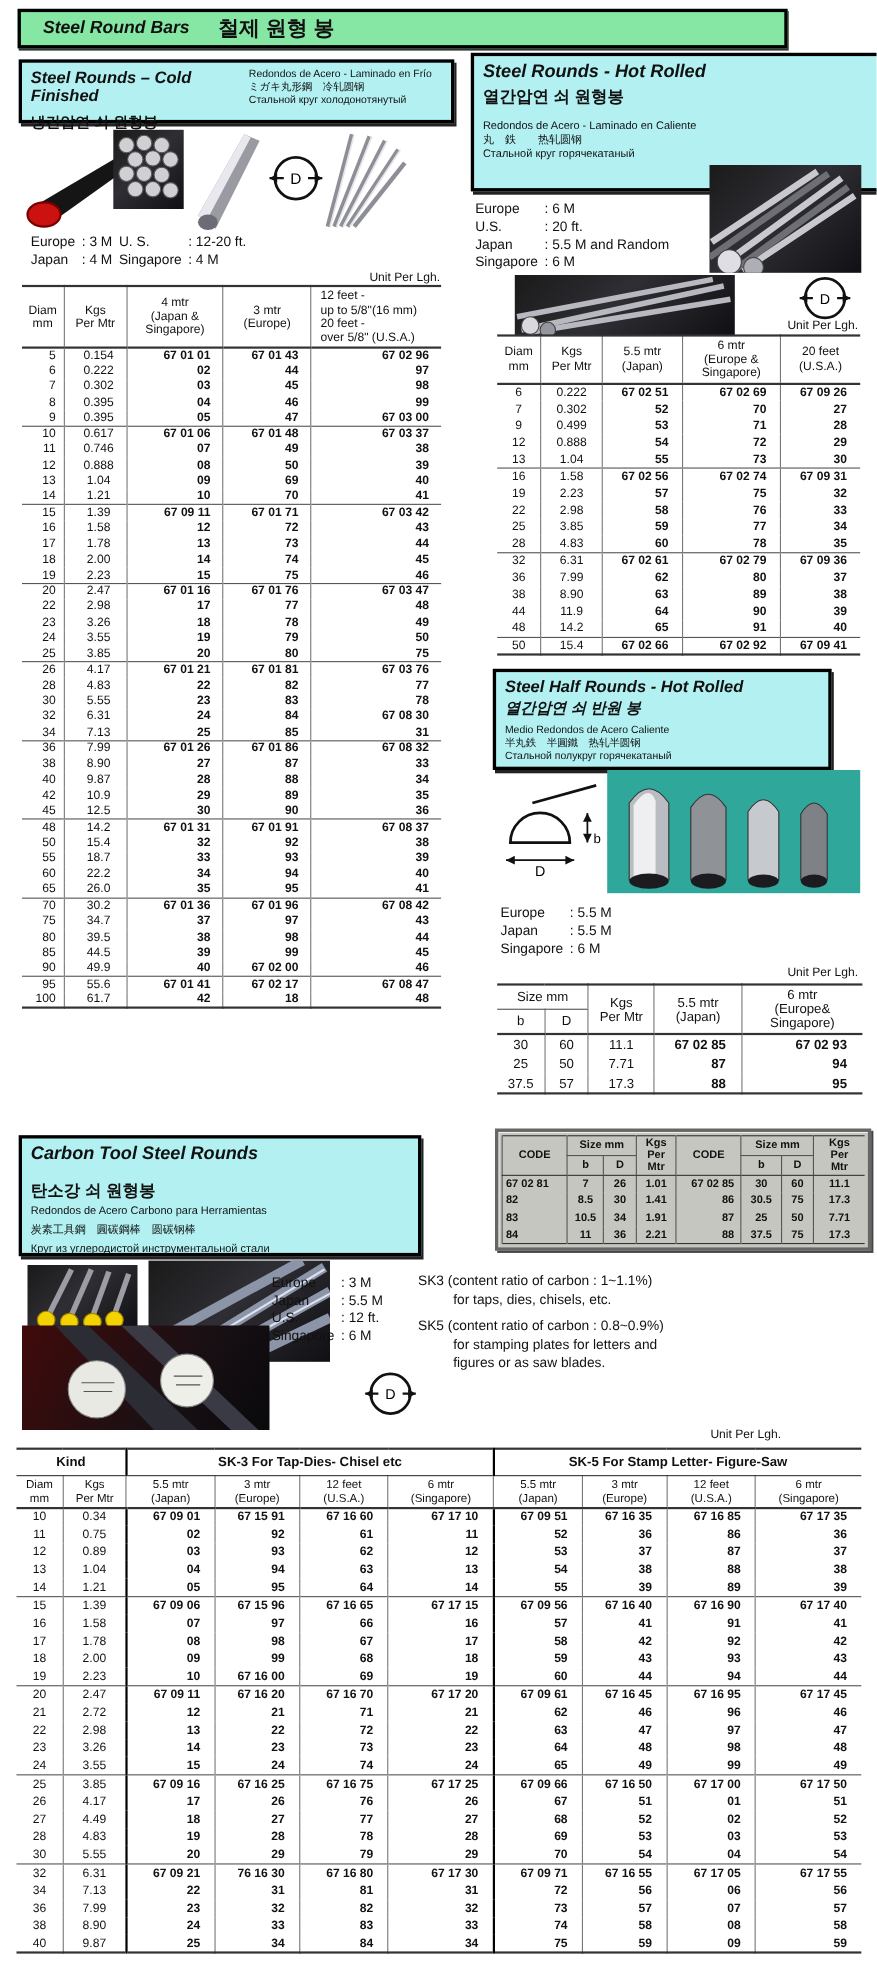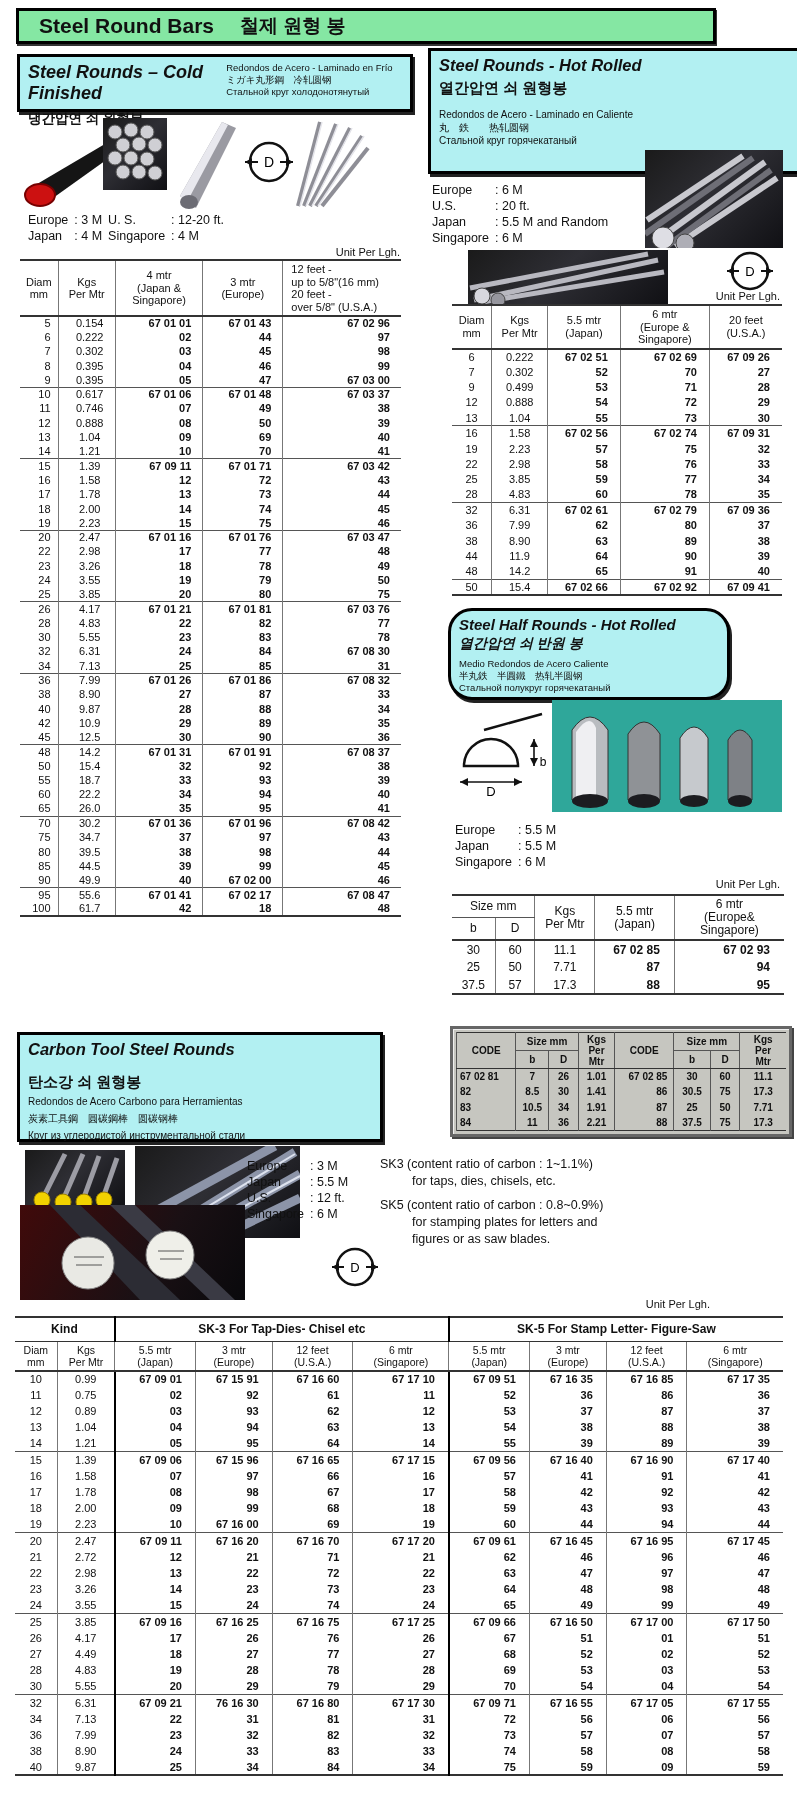--- a/index.html
+++ b/index.html
@@ -3,41 +3,41 @@
 <meta charset="utf-8">
 <style>
   html,body{margin:0;padding:0;background:#fff;}
   #page{position:relative;width:797px;height:1800px;background:#fff;
         font-family:"Liberation Sans",sans-serif;color:#111;overflow:hidden;}
   .abs{position:absolute;}
 
   
   #banner{left:16px;top:8px;width:700px;height:36px;background:var(--banner_green);
           border:3px solid #000;box-shadow:1px 2px 0 #333;display:flex;align-items:center;padding-left:20px;box-sizing:border-box;}
-  #banner .en{font-size:21px;font-weight:bold;margin-right:26px;}
+  #banner .en{font-size:16px;font-weight:bold;font-style:italic;margin-right:26px;}
   #banner .kr{font-size:19px;font-weight:bold;}
 
   
   .panel{background:var(--panel_cyan);border:3px solid #000;box-shadow:2px 3px 0 #222;box-sizing:border-box;padding:5px 8px;}
   .p-title{font-weight:bold;font-style:italic;}
   .p-kr{font-weight:bold;}
   .p-sub{font-size:9.5px;line-height:12px;}
 
   #cold-box{left:17px;top:54px;width:396px;height:58px;display:flex;}
   #cold-box .lft{width:53%;}
-  #cold-box .lft .p-title{font-size:18px;}
+  #cold-box .lft .p-title{font-size:15px;}
   #cold-box .lft .p-kr{font-size:13.5px;margin-top:6px;}
   #cold-box .rgt{width:47%;}
 
   #hot-box{left:428px;top:48px;width:380px;height:126px;}
   #hot-box .p-title{font-size:16.5px;}
   #hot-box .p-kr{font-size:15px;margin:4px 0 10px 0;}
   #hot-box .p-sub{font-size:10px;line-height:13px;}
 
-  #half-box{left:448px;top:608px;width:282px;height:92px;border-radius:24px;}
+  #half-box{left:448px;top:608px;width:308px;height:92px;}
   #half-box .p-title{font-size:15px;}
   #half-box .p-kr{font-size:14px;margin:2px 0 5px 0;font-style:italic;}
 
   #carbon-box{left:17px;top:1032px;width:366px;height:110px;}
   #carbon-box .trow{display:flex;align-items:baseline;gap:14px;flex-direction:column;}
   #carbon-box .p-title{font-size:16.5px;}
   #carbon-box .p-kr{font-size:15px;font-weight:bold;}
   #carbon-box .p-sub{font-size:10px;line-height:14px;margin-top:3px;}
 
   
@@ -1034,21 +1034,21 @@
 (Europe)</th>
         <th class="pre">12 feet
 (U.S.A.)</th>
         <th class="pre">6 mtr
 (Singapore)</th>
       </tr>
     </thead>
     <tbody>
         <tr class="grp">
           <td>10</td>
-          <td>0.99</td>
+          <td>0.34</td>
           <td>67 09 01</td>
           <td>67 15 91</td>
           <td>67 16 60</td>
           <td>67 17 10</td>
           <td>67 09 51</td>
           <td>67 16 35</td>
           <td>67 16 85</td>
           <td>67 17 35</td>
         </tr>
         <tr>

